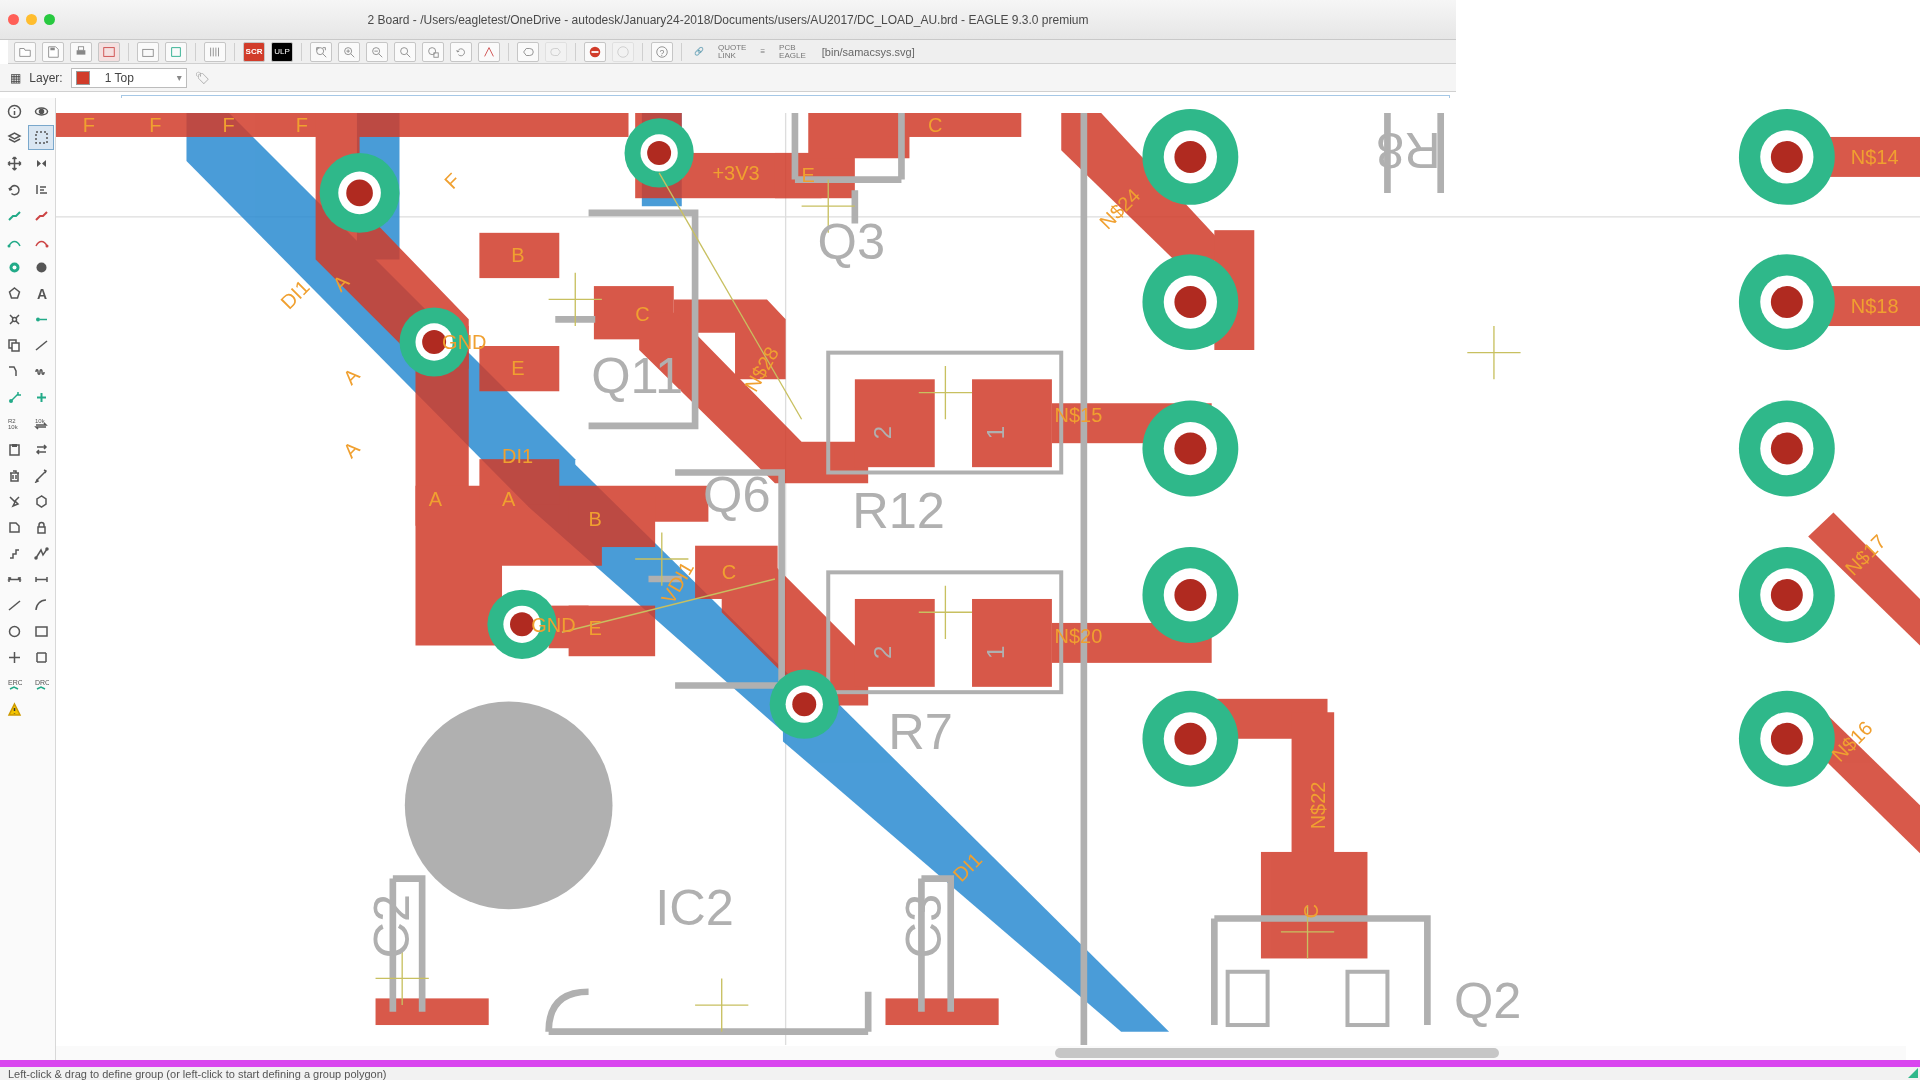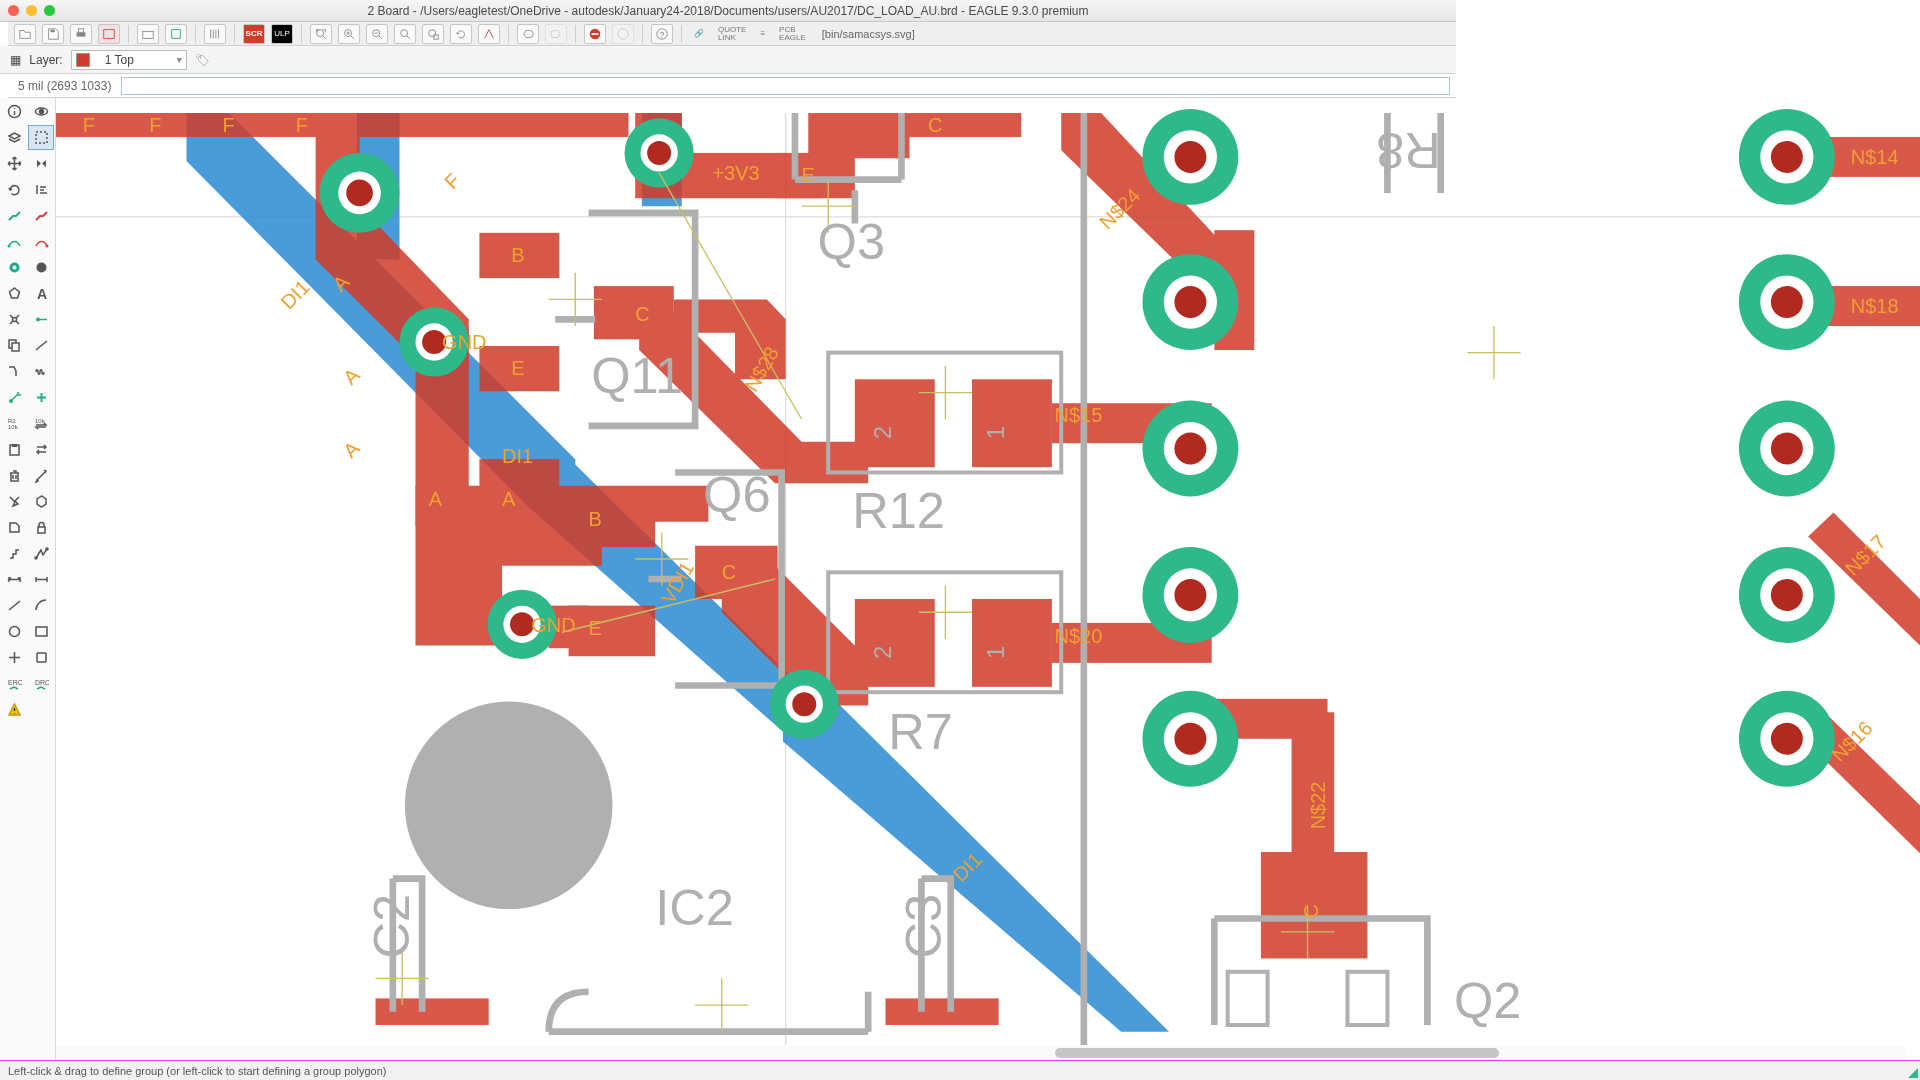--- a/index.html
+++ b/index.html
@@ -1,19 +1,19 @@
 <!DOCTYPE html>
 <html><head>
 <meta charset="utf-8">
 <style>
 * { margin:0; padding:0; box-sizing:border-box; font-family:-apple-system,Helvetica,Arial,sans-serif; }
 html,body { width:1456px; height:816px; overflow:hidden; background:#fff; }
 
 
-.titlebar { height:22px; background:linear-gradient(#f6f6f6,#e6e6e6); border-bottom:1px solid #c9c9c9; display:flex; align-items:center; padding:0 8px; font-size:12px; color:#4a4a4a; position:relative; }
+.titlebar { height:40px; background:linear-gradient(#f6f6f6,#e6e6e6); border-bottom:1px solid #c9c9c9; display:flex; align-items:center; padding:0 8px; font-size:12px; color:#4a4a4a; position:relative; }
 .traffic { display:flex; gap:7px; }
 .tl { width:11px; height:11px; border-radius:50%; }
 .tl.red{background:#ff5f57}.tl.yel{background:#ffbd2e}.tl.grn{background:#28c940}
 .title-text{position:absolute;left:0;right:0;text-align:center;pointer-events:none;}
 
 
 .toolbar { height:24px; background:#efefef; border-bottom:1px solid #d0d0d0; display:flex; align-items:center; padding:0 6px; gap:6px;margin-left:8px; }
 .tbt { width:22px; height:20px; border:1px solid #c6c6c6; border-radius:2px; background:#fafafa; display:flex; align-items:center; justify-content:center; font-size:10px; cursor:pointer; }
 .tbt svg { width:14px; height:14px; }
 .sep { width:1px; height:18px; background:#cfcfcf; margin:0 2px; }
@@ -38,21 +38,21 @@
 .toolbox { position:absolute; left:0; top:98px; width:56px; bottom:20px; background:#fafafa; border-right:1px solid #d8d8d8; display:grid; grid-template-columns:1fr 1fr; grid-auto-rows:25px; gap:1px; padding:1px;}
 .tool { display:flex; align-items:center; justify-content:center; cursor:pointer; font-size:10px; color:#555;}
 .tool.on{background:#d9e6f2;border:1px solid #7aa8cc;}
 .tool svg{width:15px;height:15px;stroke:#555;fill:none;stroke-width:1.5}
 
 
 .canvas { position:absolute; left:56px; top:98px; right:0; bottom:20px; background:#fff; overflow:hidden;}
 .canvas svg { width:100%; height:100%; }
 
 
-.status { position:absolute; left:0; right:0; bottom:0; height:20px; background:#f2f2f2; border-top:1px solid #d946ef; font-size:11px; color:#555; display:flex; align-items:center; padding:0 8px;}
+.status { position:absolute; left:0; right:0; bottom:0; height:20px; background:#f2f2f2; border-top:7px solid #d946ef; font-size:11px; color:#555; display:flex; align-items:center; padding:0 8px;}
 .status .corner{position:absolute;right:2px;bottom:2px;width:0;height:0;border-left:10px solid transparent;border-bottom:10px solid #2fb88a;}
 
 
 .hscroll{position:absolute;bottom:0;left:0;right:14px;height:14px;background:rgba(0,0,0,0.02);}
 .hscroll .thumb{position:absolute;left:54%;width:24%;top:2px;height:10px;background:#c6c6c6;border-radius:5px;}
 
 
 .cu-top{fill:#d13c2a;opacity:.85}
 .cu-bot{fill:#2a8bd1;opacity:.85}
 .pad-ring{fill:#2fb88a}

